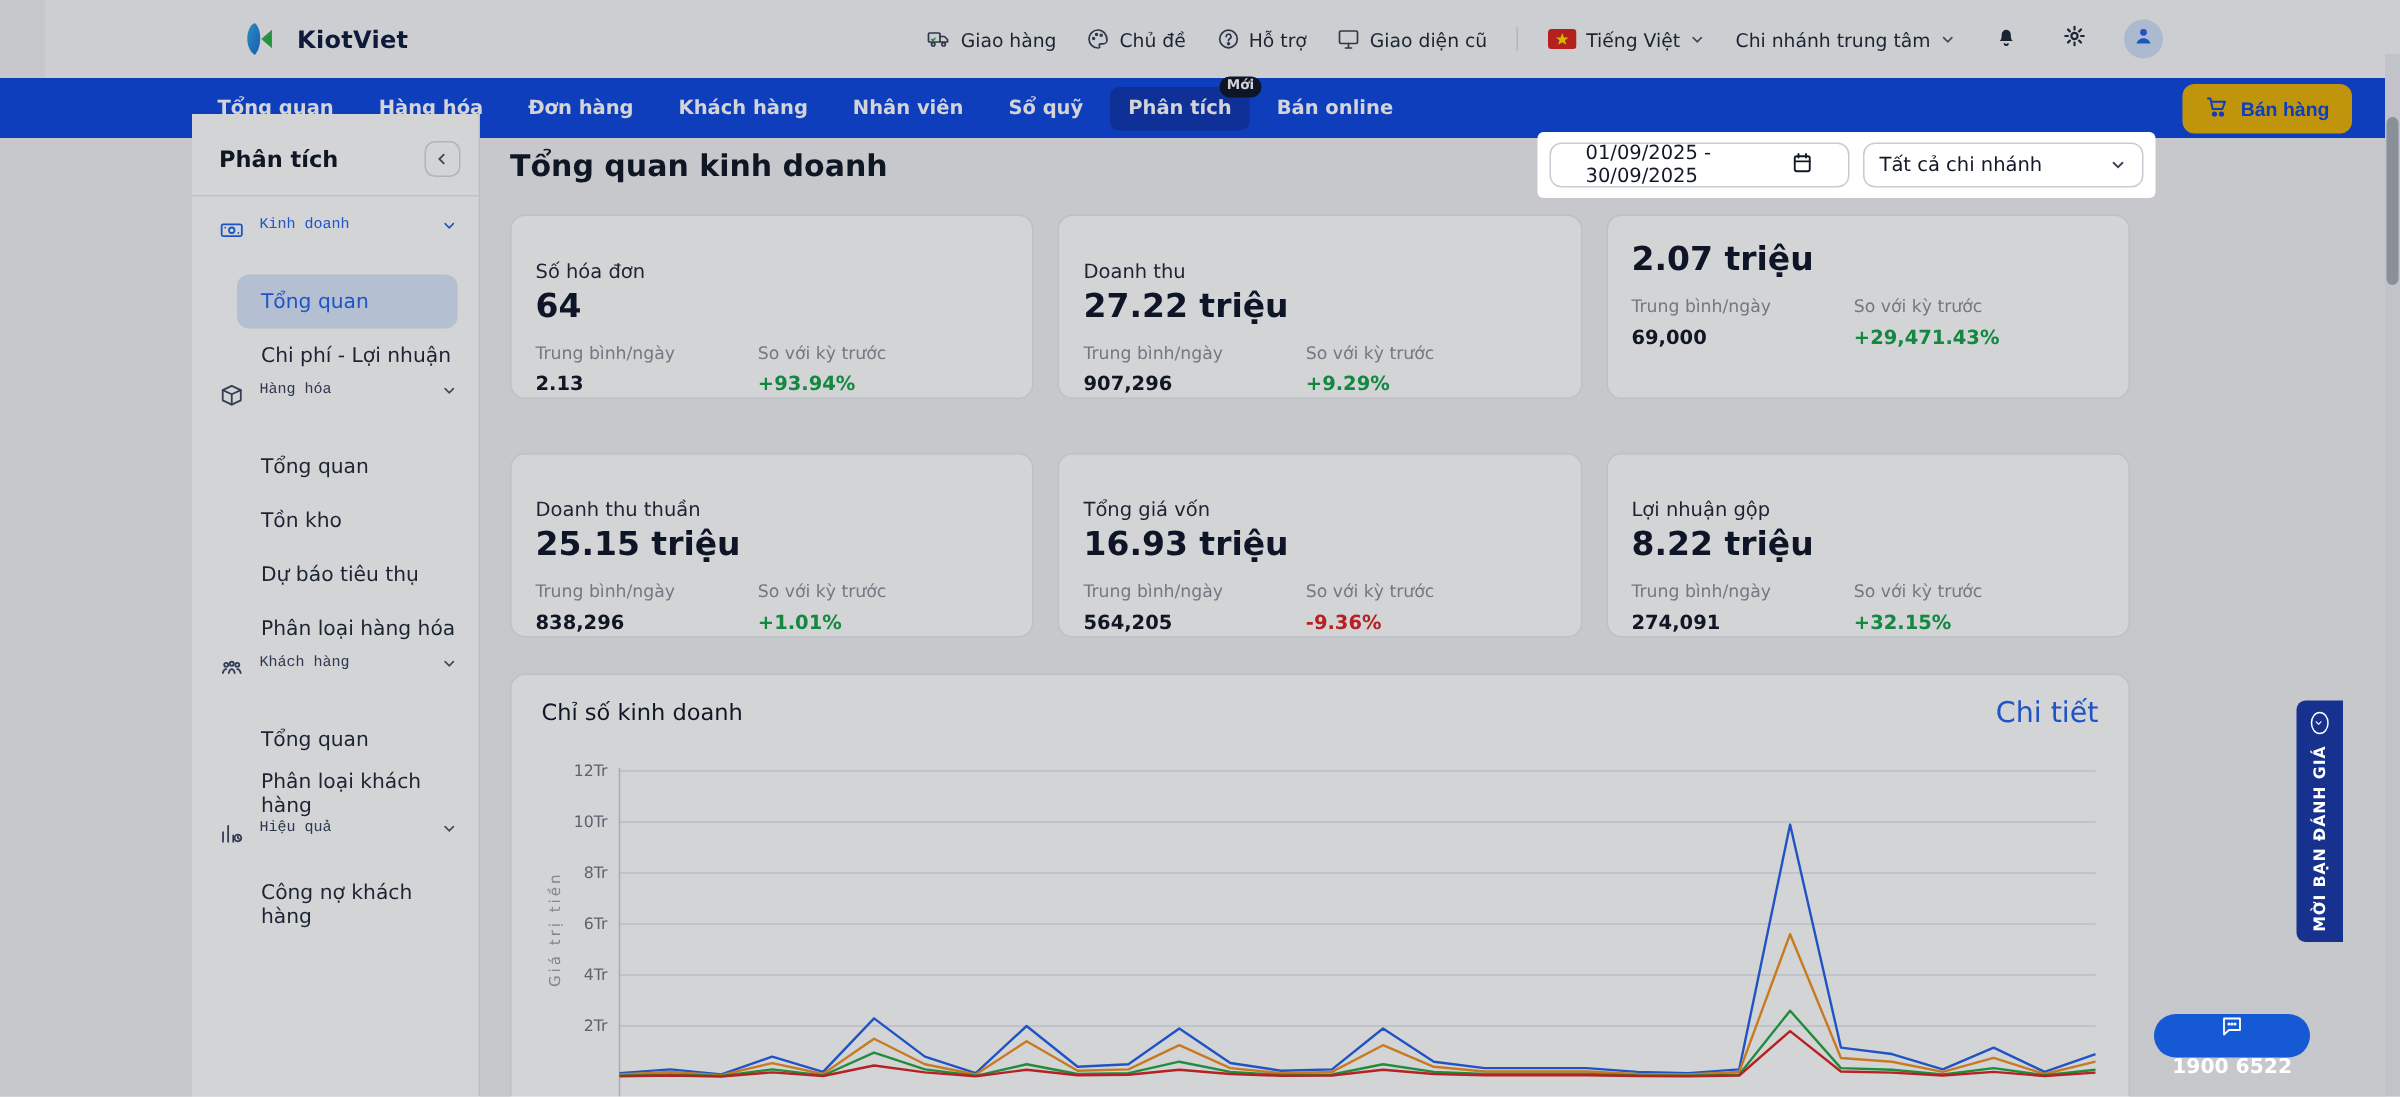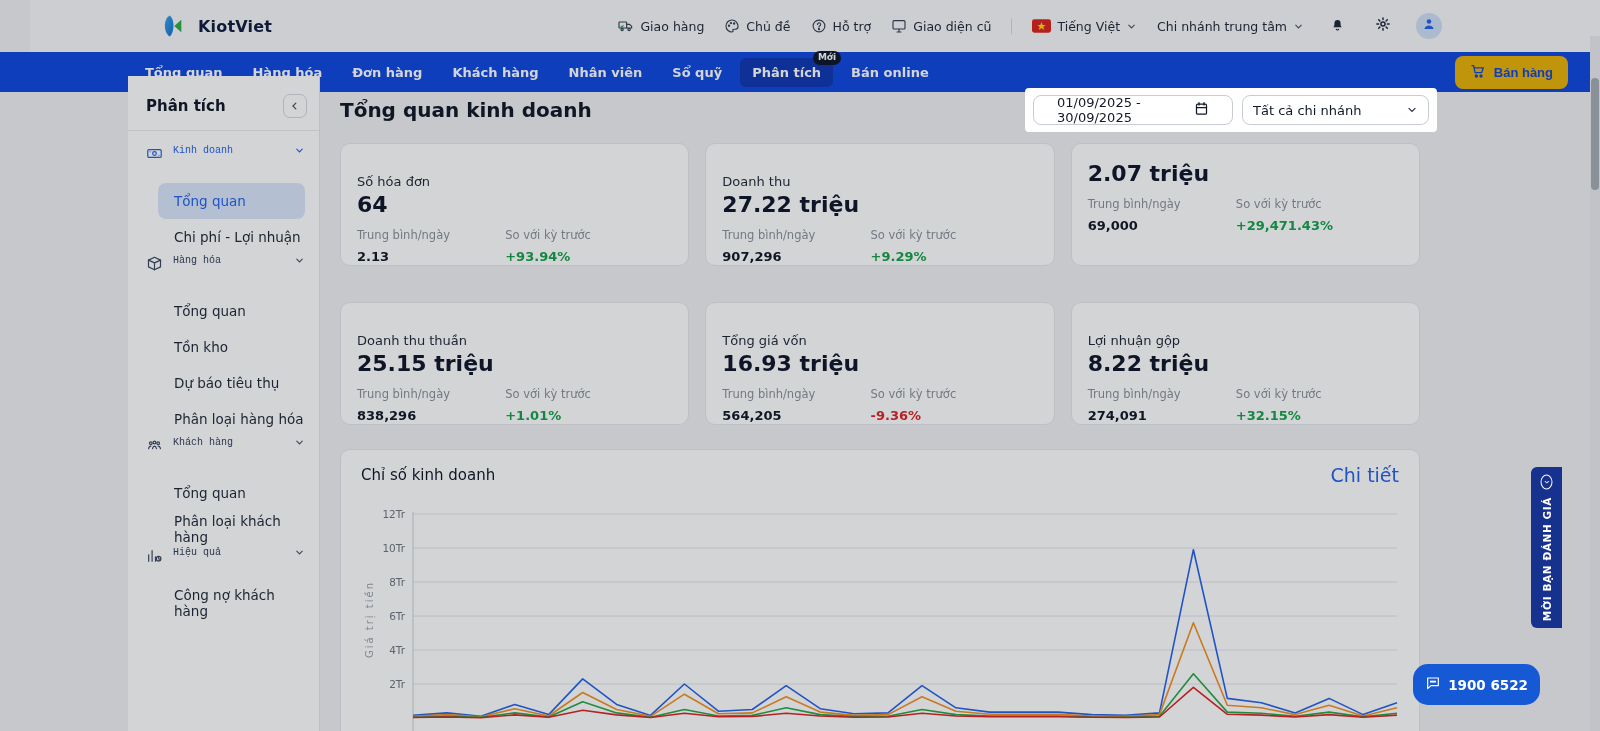--- a/index.html
+++ b/index.html
@@ -103,23 +103,23 @@
                  pointer-events:none; }
   .rating-tab { position:absolute; right:38px; top:467px; width:31px; height:161px;
                 background:#16318e; border-radius:6px 0 0 6px; z-index:60; color:#fff;
                 display:flex; flex-direction:column; align-items:center; padding:9px 0 10px;
                 gap:9px; cursor:pointer; }
   .rating-icon { width:15px; height:15px; border:1.4px solid #fff; border-radius:50%;
                  display:flex; align-items:center; justify-content:center; font-size:10px;
                  line-height:1; transform:rotate(-90deg); }
   .rating-text { writing-mode:vertical-rl; transform:rotate(180deg); font-size:10.5px;
                  font-weight:bold; letter-spacing:.6px; white-space:nowrap; }
-  .chat-pill { position:absolute; right:60px; bottom:26px; height:41px; background:#1659d4;
+  .chat-pill { position:absolute; right:60px; bottom:26px; height:29px; background:#1659d4;
                border-radius:15px; color:#fff; display:flex; align-items:center; gap:7px;
-               padding:0 12px; font-size:13.5px; font-weight:bold; z-index:60; cursor:pointer; }
+               padding:0 12px; font-size:13.5px; font-weight:bold; z-index:60; cursor:pointer;flex-direction:column; }
   .scrollbar-track { position:absolute; right:0; top:36px; bottom:0; width:10px;
                      background:#e9ebee; z-index:30; }
   .scrollbar-thumb { position:absolute; right:1px; top:42px; width:8px; height:112px;
                      border-radius:4px; background:#a7acb4; cursor:pointer; }
 </style>
 </head>
 <body>
 
 <header class="topbar">
   <div class="brand">

